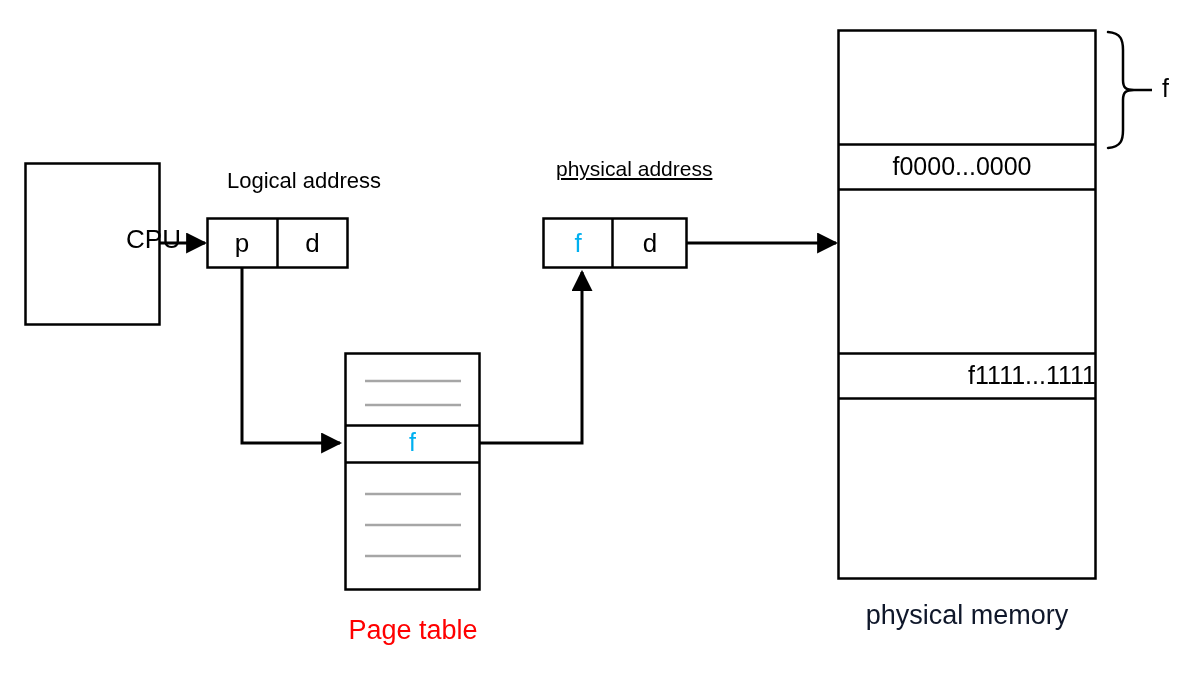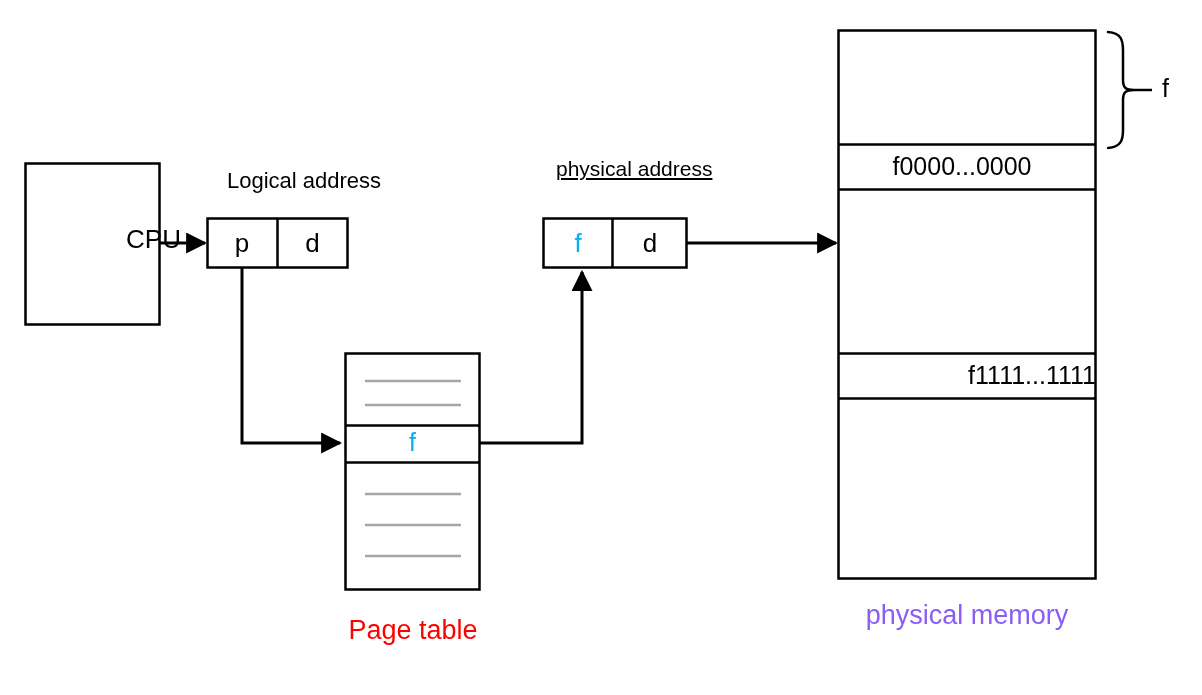--- a/index.html
+++ b/index.html
@@ -34,21 +34,21 @@
   .lbl-logical    { left: 227px; top: 170px; font-size: 22px; }
   .lbl-physaddr   { left: 556px; top: 158px; font-size: 21px; text-decoration: underline; }
   .lbl-p          { left: 207px; top: 230px; width: 70px;  text-align: center; font-size: 26px; }
   .lbl-d1         { left: 277px; top: 230px; width: 71px;  text-align: center; font-size: 26px; }
   .lbl-f-phys     { left: 543px; top: 230px; width: 70px;  text-align: center; font-size: 26px; color: #00b0f0; }
   .lbl-d2         { left: 613px; top: 230px; width: 74px;  text-align: center; font-size: 26px; }
   .lbl-f-pt       { left: 345px; top: 430px; width: 135px; text-align: center; font-size: 25px; color: #00b0f0; }
   .lbl-pagetable  { left: 345px; top: 617px; width: 136px; text-align: center; font-size: 27px; color: #ff0000; }
   .lbl-row0       { left: 838px; top: 154px; width: 248px; text-align: center; font-size: 25px; }
   .lbl-row1       { left: 838px; top: 363px; width: 258px; text-align: right; font-size: 25px; }
-  .lbl-physmem    { left: 838px; top: 602px; width: 258px; text-align: center; font-size: 27px; color: #8b5cf6; }
+  .lbl-physmem    { left: 838px; top: 602px; width: 258px; text-align: center; font-size: 27px; color: #0f172a; }
   .lbl-f-brace    { left: 1162px; top: 76px; font-size: 25px; }
 </style>
 </head>
 <body>
 
 <div id="canvas">
 
   <svg class="layer" viewBox="0 0 1202 695" xmlns="http://www.w3.org/2000/svg">
     <defs>
       <marker id="arrow" viewBox="0 0 10 10" refX="9" refY="5" markerWidth="7" markerHeight="7" orient="auto-start-reverse">

